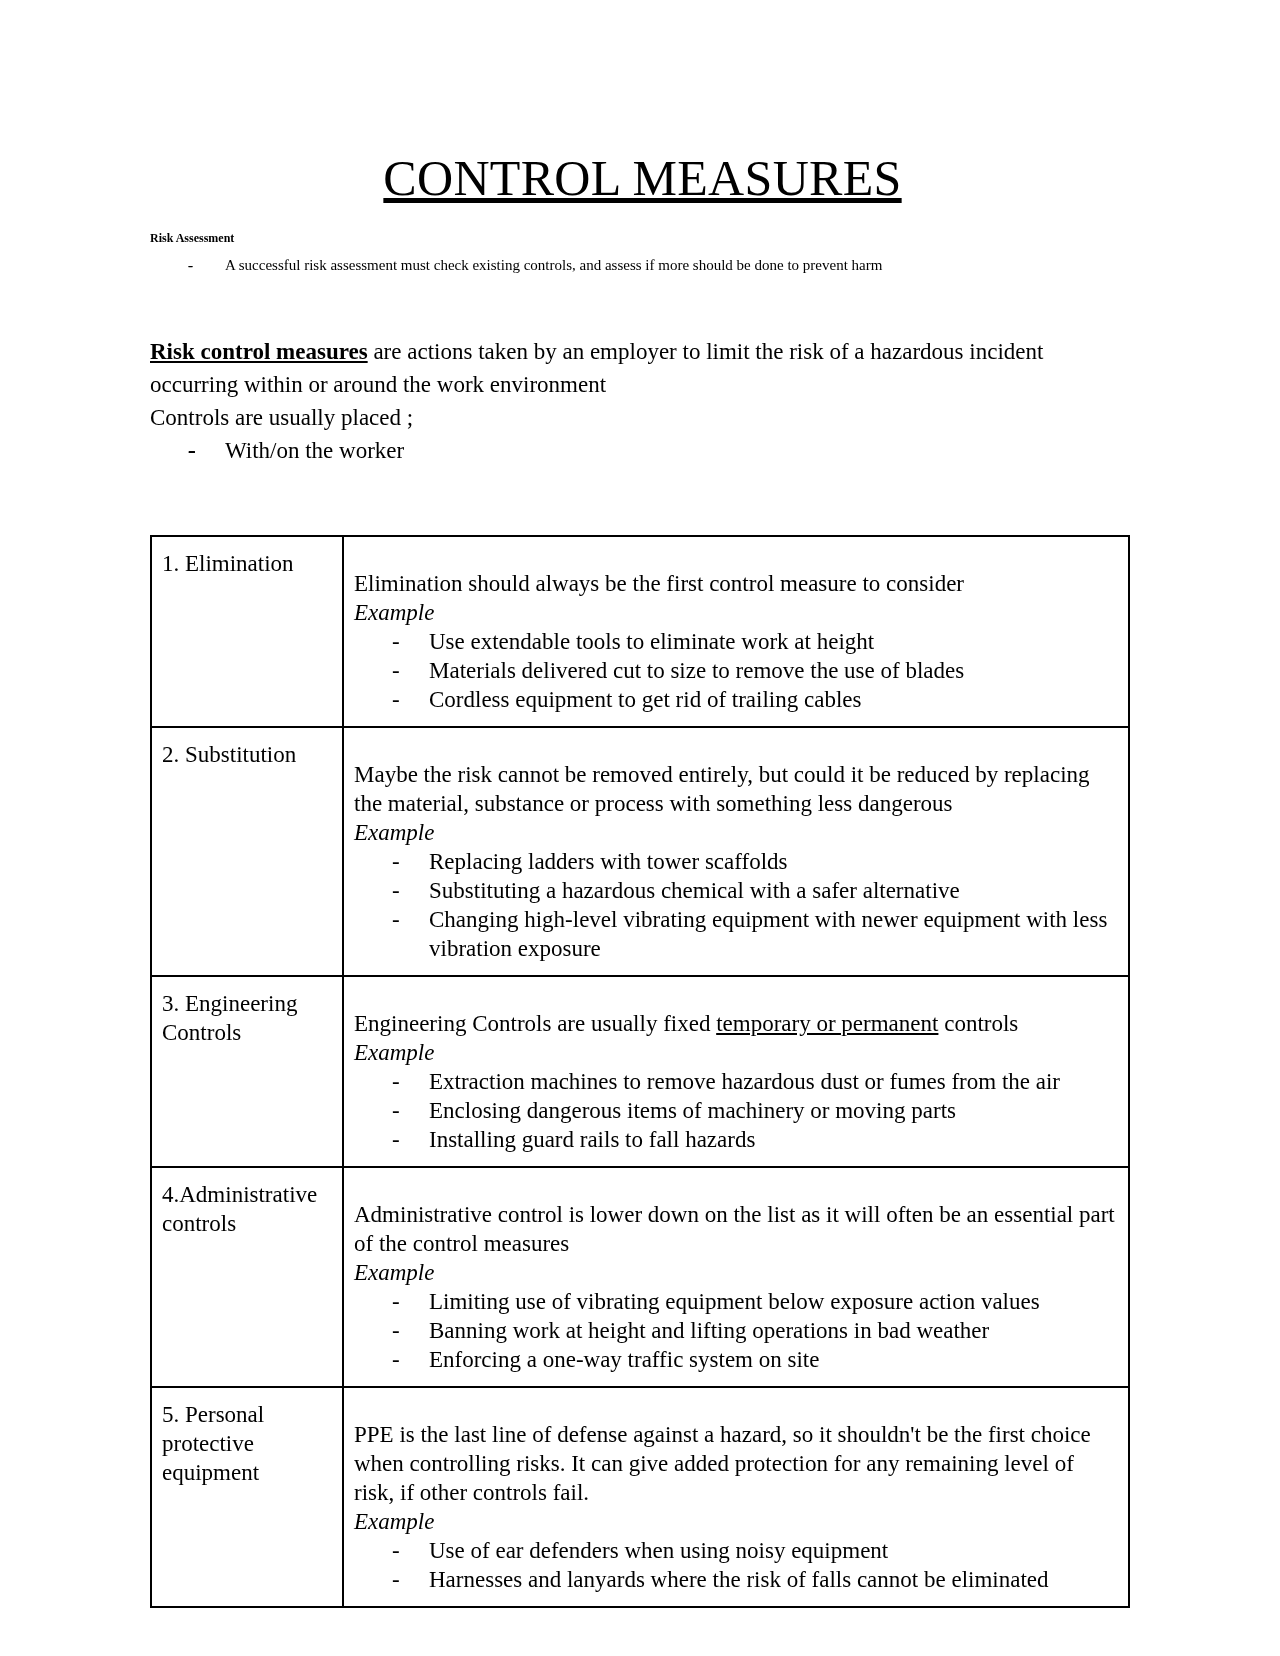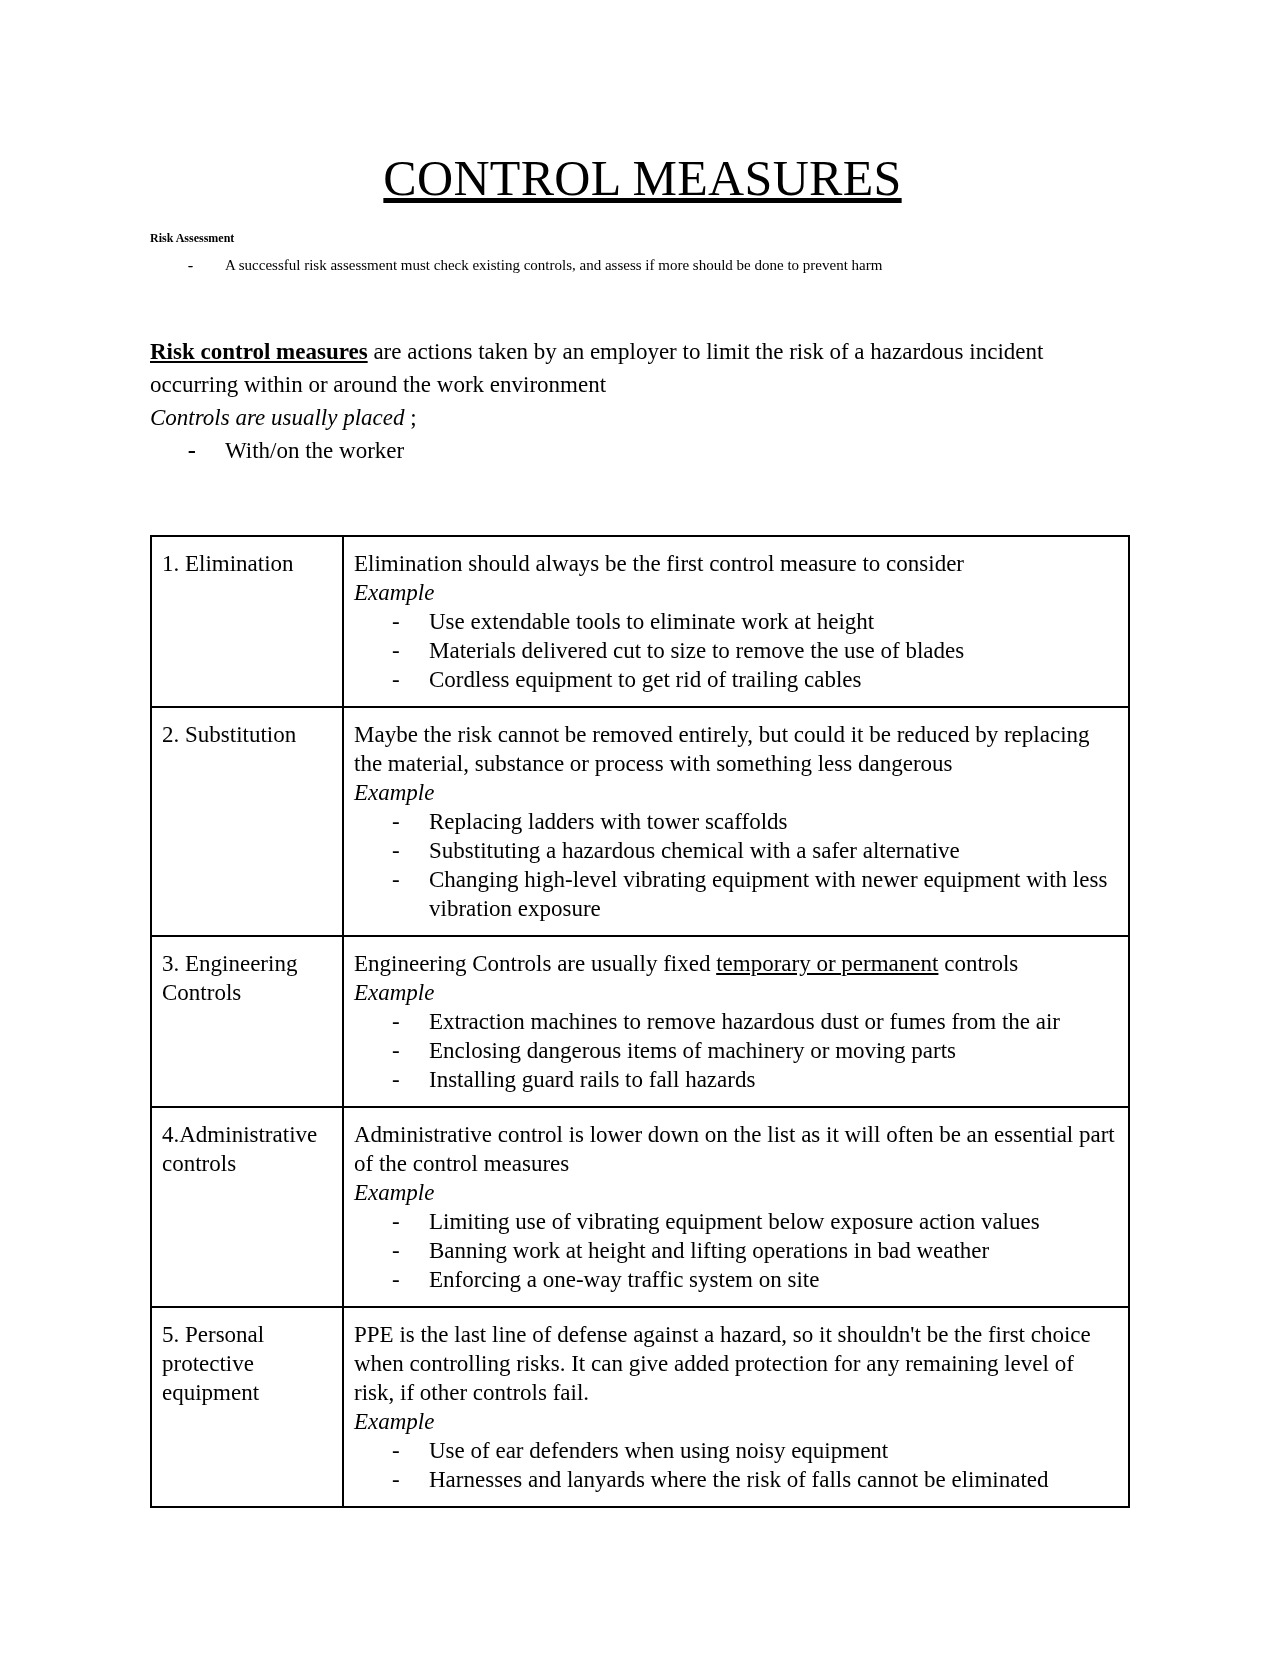--- a/index.html
+++ b/index.html
@@ -65,21 +65,20 @@
       top: 335px;
       width: 985px;
       font-size: 23px;
       line-height: 33px;
     }
     .intro .term {
       font-weight: bold;
       text-decoration: underline;
     }
     .intro .placed {
-      font-style: italic;
       text-align: right;
     }
     .loc-list {
       margin: 0;
       padding: 0;
       list-style: none;
     }
     .loc-list li {
       position: relative;
       padding-left: 75px;
@@ -98,21 +97,21 @@
     }
     table.controls td {
       border: 2px solid #000000;
       vertical-align: top;
       padding: 12px 10px 12px 10px;
     }
     td.name-cell {
       width: 170px;
       border-radius: 27px;
     }
-    .desc-line { display: block; }
+    .desc-line { display: block; margin-top: 20px; }
     .underline { text-decoration: underline; }
     .example-label {
       display: block;
       font-style: italic;
     }
     .ex-list {
       margin: 0;
       padding: 0;
       list-style: none;
     }

